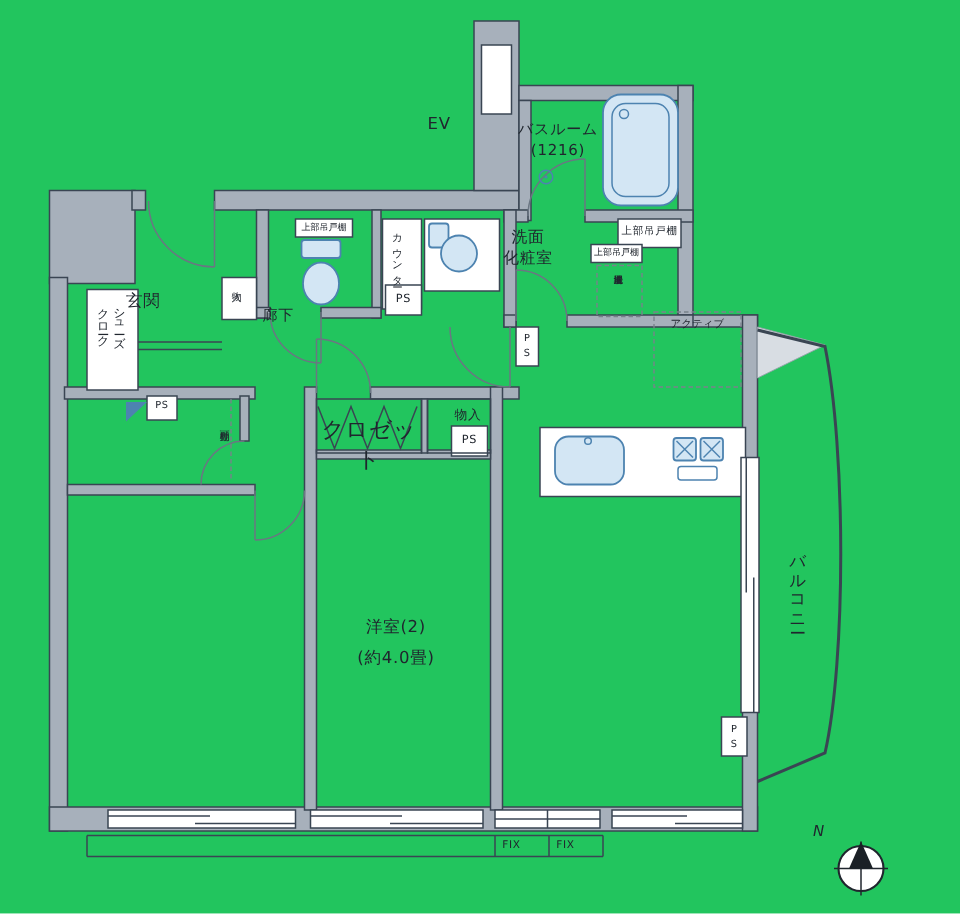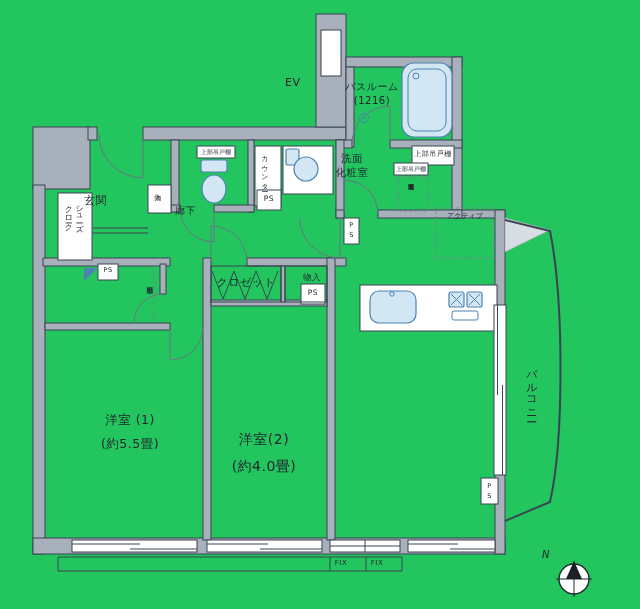--- a/index.html
+++ b/index.html
@@ -236,26 +236,24 @@
   <div class="lbl c" style="left:394px;top:165px;width:34px;font-size:6px;letter-spacing:0">上部吊戸棚</div>
   <div class="lbl v" style="left:407px;top:179px;height:32px;font-size:6px;letter-spacing:0">洗濯機置場</div>
   <div class="lbl c" style="left:436px;top:212px;width:58px;font-size:7px;letter-spacing:0">アクティブ</div>
   <div class="lbl" style="left:84px;top:194px;font-size:11px">玄関</div>
   <div class="lbl v" style="left:62px;top:200px;height:62px;font-size:8px;letter-spacing:0">シューズ
 クローク</div>
   <div class="lbl v" style="left:153px;top:189px;height:24px;font-size:6.5px;letter-spacing:0">物入</div>
   <div class="lbl" style="left:175px;top:204px;font-size:10px">廊下</div>
   <div class="lbl c" style="left:98px;top:266px;width:20px;font-size:6.5px">PS</div>
   <div class="lbl v" style="left:145px;top:282px;height:30px;font-size:6.5px;letter-spacing:0">可動棚</div>
-  <div class="lbl c" style="left:213px;top:276px;width:66px;font-size:11px">クロゼット</div>
+  <div class="lbl c" style="left:213px;top:276px;width:66px;font-size:15px">クロゼット</div>
   <div class="lbl c" style="left:285px;top:272px;width:54px;font-size:8.5px">物入</div>
   <div class="lbl c" style="left:301px;top:288px;width:24px;font-size:7.5px">PS</div>
-  <div class="lbl c" style="left:60px;top:408px;width:140px;font-size:12.5px;line-height:1.9">洋室 (1)
-(約5.5畳)</div>
-  <div class="lbl c" style="left:205px;top:426px;width:118px;font-size:14px;line-height:1.9">洋室(2)
+  <div class="lbl c" style="left:205px;top:408px;width:118px;font-size:11px;line-height:1.9">洋室(2)
 (約4.0畳)</div>
   <div class="lbl v" style="left:523px;top:362px;height:95px;font-size:11px">バルコニー</div>
   <div class="lbl c" style="left:326px;top:559px;width:30px;font-size:7px">FIX</div>
   <div class="lbl c" style="left:362px;top:559px;width:30px;font-size:7px">FIX</div>
   <div class="lbl c" style="left:344px;top:220px;width:15px;font-size:6.5px;line-height:1.6">P
 S</div>
   <div class="lbl c" style="left:481px;top:481px;width:17px;font-size:6.5px;line-height:1.6">P
 S</div>
   <div class="lbl i" style="left:542px;top:548px;font-size:10px">N</div>
 </div>

